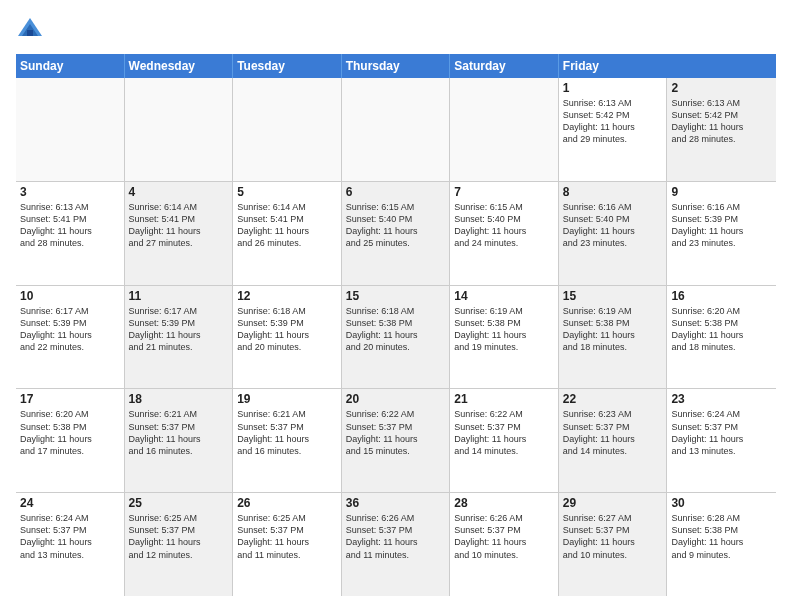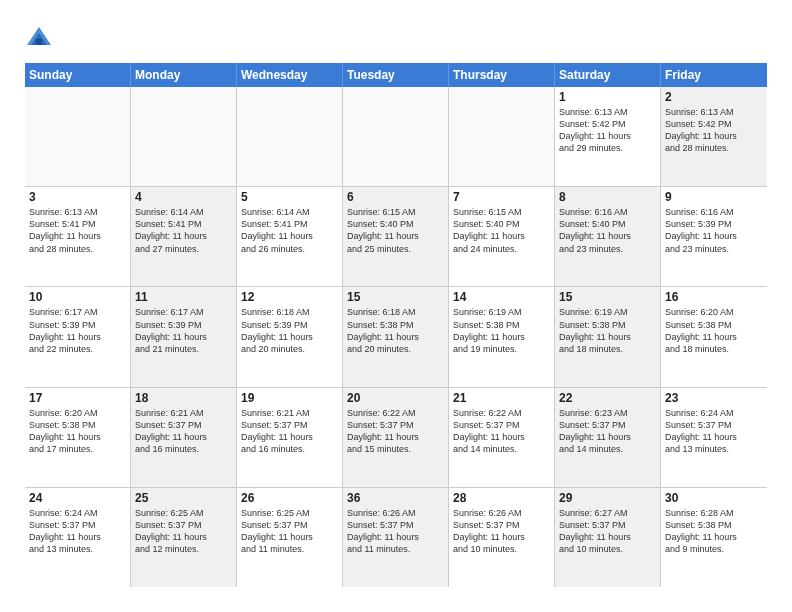--- a/index.html
+++ b/index.html
@@ -6,21 +6,21 @@
     body {
       font-family: Arial, sans-serif;
       background: #fff;
       width: 792px;
       height: 612px;
       overflow: hidden;
     }
     .page {
       width: 792px;
       height: 612px;
-      padding: 25px;
+      padding: 16px;
       display: flex;
       flex-direction: column;
     }
     .header {
       display: flex;
       justify-content: space-between;
       align-items: flex-start;
       margin-bottom: 10px;
     }
     .logo {
@@ -128,21 +128,20 @@
     </div>
     <div class="title-block">
       <div class="month-title"></div>
       <div class="location"></div>
     </div>
   </div>
 
   <div class="calendar">
     <div class="cal-header">
     <div class="cal-header-cell">Sunday</div>
-        <div class="cal-header-cell">Monday</div>
         <div class="cal-header-cell">Wednesday</div>
         <div class="cal-header-cell">Tuesday</div>
         <div class="cal-header-cell">Thursday</div>
         <div class="cal-header-cell">Saturday</div>
         <div class="cal-header-cell">Friday</div>
       </div>
     <div class="cal-body">
     <div class="cal-row">
           <div class="cal-cell empty"></div>
           <div class="cal-cell empty"></div>

